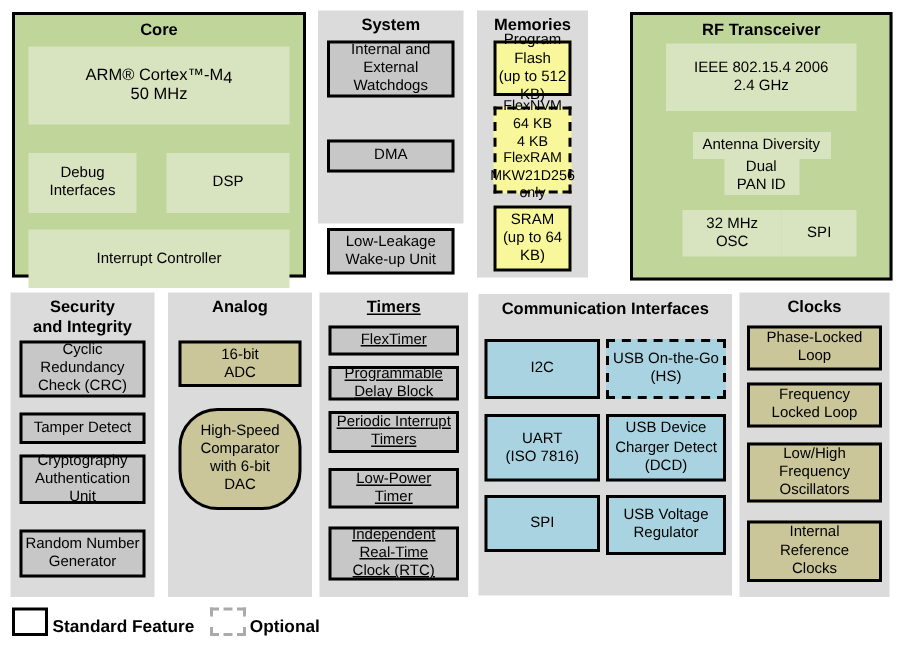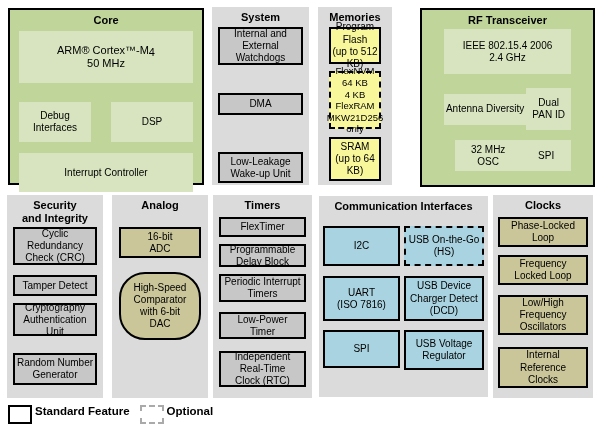--- a/index.html
+++ b/index.html
@@ -21,21 +21,21 @@
   }
   .g-inner    { background:#d7e4bf; }
   .gray-inner { background:#c7c7c7; border:2px solid #000; }
   .yellow     { background:#f9f79b; border:2px solid #000; }
   .blue       { background:#a9d3e0; border:2px solid #000; }
   .tan        { background:#cac69a; border:2px solid #000; }
   .dashed     { border-style:dashed; }
   .row { display:flex; }
   .subnum { position:relative; top:2px; }
   .legend {
-    position:absolute; left:8px; top:405px; display:flex; align-items:flex-start;
+    position:absolute; left:8px; top:405px; display:flex; align-items:flex-end;
     font-weight:bold; font-size:11.5px;
   }
   .legend-box { width:24px; height:19px; box-sizing:border-box; background:#fff; }
   .solid-box  { border:2px solid #000; }
   .dash-box   { border:2px dashed #aaa; margin-left:10px; }
   .legend-label { margin-left:3px; }
 </style>
 </head>
 <body>
 
@@ -48,21 +48,21 @@
       <div>50 MHz</div>
     </div>
     <div class="row" style="margin-top:19px;justify-content:space-between;">
       <div class="cell g-inner" style="width:72px;height:40px;">Debug
 Interfaces</div>
       <div class="cell g-inner" style="width:82px;height:40px;">DSP</div>
     </div>
     <div class="cell g-inner" style="margin-top:11px;height:39px;">Interrupt Controller</div>
   </div>
 
-  <div class="container gray" style="left:212px;top:7px;width:97px;height:178px;padding:0 6px;">
+  <div class="container gray" style="left:212px;top:7px;width:97px;height:142px;padding:0 6px;">
     <div class="title">System</div>
     <div class="cell gray-inner" style="margin-top:3px;height:38px;">Internal and
 External
 Watchdogs</div>
     <div class="cell gray-inner" style="margin-top:28px;height:22px;">DMA</div>
     <div class="cell gray-inner" style="margin-top:37px;height:31px;">Low-Leakage
 Wake-up Unit</div>
   </div>
 
   <div class="container gray" style="left:318px;top:7px;width:74px;height:178px;padding:0 11px;">
@@ -74,21 +74,21 @@
 4 KB FlexRAM
 MKW21D256 only</div>
     <div class="cell yellow" style="margin-top:8px;height:44px;">SRAM
 (up to 64 KB)</div>
   </div>
 
   <div class="container green" style="left:420px;top:8px;width:175px;height:179px;padding:0 22px;">
     <div class="title">RF Transceiver</div>
     <div class="cell g-inner" style="margin-top:2px;height:45px;">IEEE 802.15.4 2006
 2.4 GHz</div>
-    <div class="row" style="margin-top:14px;justify-content:space-between;align-items:center;height:42px;">
+    <div class="row" style="margin-top:14px;justify-content:space-between;align-items:center;height:42px;flex-direction:column;">
       <div class="cell g-inner" style="width:92px;height:31px;">Antenna Diversity</div>
       <div class="cell g-inner" style="width:50px;height:42px;">Dual
 PAN ID</div>
     </div>
     <div class="row" style="margin-top:10px;justify-content:space-between;">
       <div class="cell g-inner" style="width:80px;height:31px;margin-left:11px;">32 MHz
 OSC</div>
       <div class="cell g-inner" style="width:60px;height:31px;">SPI</div>
     </div>
   </div>
@@ -110,21 +110,21 @@
   <div class="container gray" style="left:112px;top:195px;width:96px;height:203px;padding:0 7px;">
     <div class="title">Analog</div>
     <div class="cell tan" style="margin-top:15px;height:31px;">16-bit
 ADC</div>
     <div class="cell tan" style="margin-top:14px;height:68px;border-radius:26px;">High-Speed
 Comparator
 with 6-bit
 DAC</div>
   </div>
 
-  <div class="container gray" style="left:213px;top:195px;width:99px;height:203px;padding:0 6px;">
+  <div class="container gray" style="left:213px;top:195px;width:99px;height:203px;padding:0 6px;text-decoration:underline;">
     <div class="title">Timers</div>
     <div class="cell gray-inner" style="margin-top:5px;height:20px;">FlexTimer</div>
     <div class="cell gray-inner" style="margin-top:7px;height:23px;">Programmable
 Delay Block</div>
     <div class="cell gray-inner" style="margin-top:7px;height:28px;">Periodic Interrupt
 Timers</div>
     <div class="cell gray-inner" style="margin-top:10px;height:27px;">Low-Power
 Timer</div>
     <div class="cell gray-inner" style="margin-top:12px;height:36px;">Independent
 Real-Time

